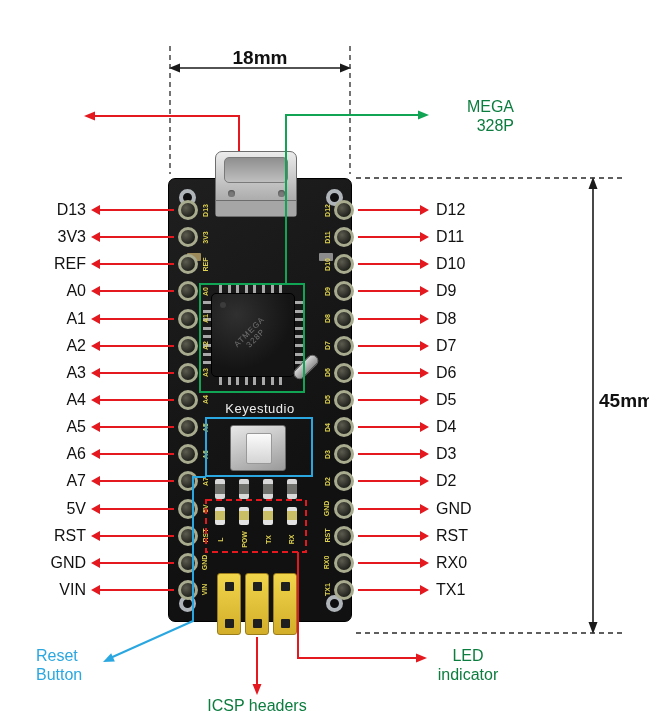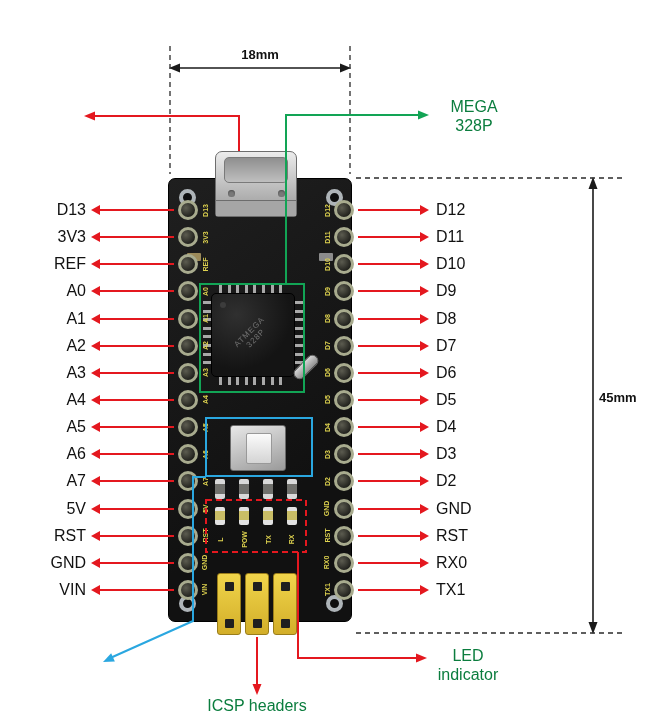--- a/index.html
+++ b/index.html
@@ -97,25 +97,25 @@
   .reddash { stroke:#e4181f; stroke-width:2; fill:none; stroke-dasharray:6 4; }
   .greenl { stroke:#12a455; stroke-width:2; fill:none; }
   .greenf { fill:#12a455; }
   .bluel { stroke:#2aa7e0; stroke-width:2; fill:none; }
   .bluef { fill:#2aa7e0; }
 
   
   .callout { position:absolute; font-size:16px; line-height:19px; }
   .green-text { color:#0b7d3e; }
   #co-mini { left:28px; top:97px; width:52px; text-align:center; }
-  #co-mega { left:434px; top:97px; width:80px; text-align:center; }
+  #co-mega { left:434px; top:97px; width:80px; text-align:right; }
   #co-reset { left:36px; top:646px; width:90px; text-align:left; color:#2aa7e0; }
   #co-icsp { left:177px; top:696px; width:160px; text-align:center; }
   #co-led { left:422px; top:646px; width:92px; text-align:center; }
-  .dim-label { position:absolute; font-weight:bold; font-size:13px; color:#111; }
+  .dim-label { position:absolute; font-weight:bold; font-size:19px; color:#111; }
   #dim-w { left:210px; top:47px; width:100px; text-align:center; }
   #dim-h { left:596px; top:390px; background:#fff; padding:0 3px; }
 </style>
 </head>
 <body>
 
 <div id="canvas">
 
   
   <div id="board">
@@ -140,20 +140,21 @@
     <span class="legs legs-h legs-b"></span>
     <div class="chip-body">
       <span class="chip-dot"></span>
       <div class="chip-mark">
         <div>ATMEGA</div>
         <div>328P</div>
       </div>
     </div>
     <span class="crystal"></span>
 
+    <div class="brand">Keyestudio</div>
 
     <div class="reset-btn">
       <span class="reset-cap"></span>
     </div>
 
     <span class="smd res c1"></span>
     <span class="smd res c2"></span>
     <span class="smd res c3"></span>
     <span class="smd res c4"></span>
 
@@ -541,20 +542,24 @@
     <polygon class="redf" points="257,695 252.5,684 261.5,684"></polygon>
   </svg>
 
   
 
   <div class="callout green-text" id="co-mega">
     <div>MEGA</div>
     <div>328P</div>
   </div>
 
+  <div class="callout" id="co-reset">
+    <div>Reset</div>
+    <div>Button</div>
+  </div>
 
   <div class="callout green-text" id="co-led">
     <div>LED</div>
     <div>indicator</div>
   </div>
 
   <div class="callout green-text" id="co-icsp">
     <div>ICSP headers</div>
   </div>
 

